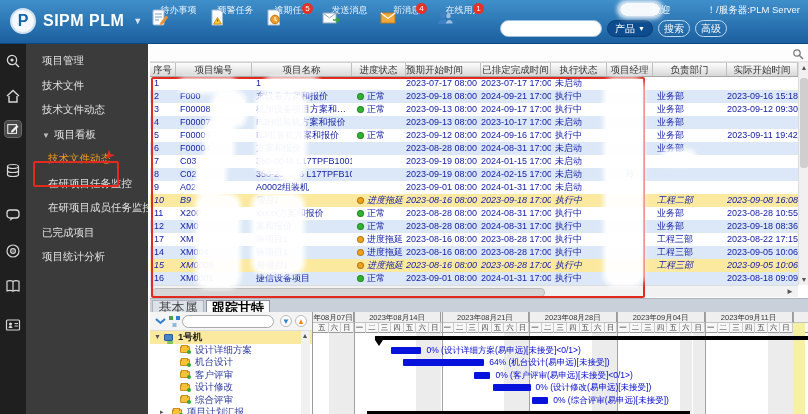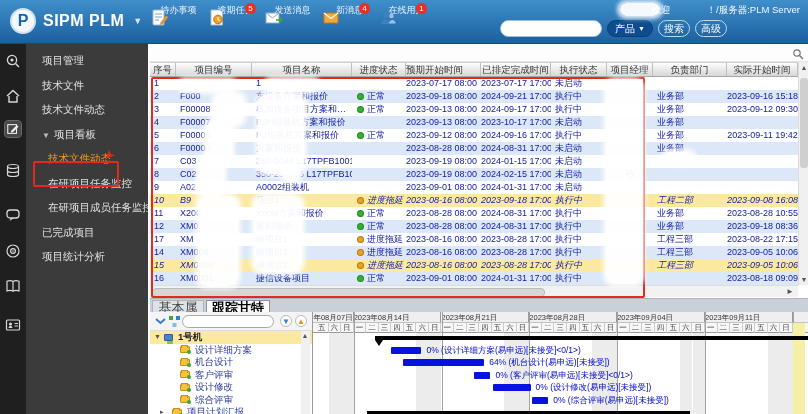--- a/index.html
+++ b/index.html
@@ -102,21 +102,21 @@
   .ic-machine::after{content:"";position:absolute;left:2px;top:6px;width:6px;height:3px;background:#7cc455;border-radius:1px;}
   .ic-folder{width:10px;height:7px;background:#f5c33a;border:1px solid #c78f1f;border-radius:1px;}
   .ic-folder::before{content:"";position:absolute;left:0;top:-2px;width:5px;height:2px;background:#f5c33a;border:1px solid #c78f1f;border-bottom:none;}
   .ic-folder::after{content:"";position:absolute;right:-2px;bottom:-2px;width:4px;height:4px;border-radius:50%;background:#39a839;}
   .ttext{position:absolute;top:0;}
   .tscroll{position:absolute;right:2px;top:19px;width:9px;height:83px;background:#f0f0f0;}
   .tscroll .varrow{left:0;}
 
   .gchart{position:absolute;left:313px;top:312px;width:495px;height:102px;background:#fff;overflow:hidden;}
   .wrow{position:absolute;left:0;top:0;height:11px;width:495px;background:#efefef;border-bottom:1px solid #c2c2c2;}
-  .wcell{position:absolute;top:0;height:10px;font-size:7.5px;color:#333;text-align:left;line-height:11px;
+  .wcell{position:absolute;top:0;height:10px;font-size:7.5px;color:#333;text-align:center;line-height:11px;
     overflow:hidden;white-space:nowrap;border-right:1px solid #9a9a9a;}
   .wcell.clip{text-align:right;direction:rtl;}
   .drow{position:absolute;left:0;top:11px;height:10px;width:495px;background:#f7f7f7;border-bottom:1px solid #9a9a9a;}
   .dcell{position:absolute;top:0;height:10px;font-size:7.5px;color:#444;text-align:center;line-height:10px;
     border-right:1px solid #cbcbcb;overflow:hidden;}
   .dcell.today{background:#f4eb9b;}
   .gbody{position:absolute;left:0;top:21px;width:495px;height:81px;}
   .wkband{position:absolute;top:0;bottom:0;background:#ececec;}
   .todayband{position:absolute;top:0;bottom:0;background:#f6f0a4;}
   .weekline{position:absolute;top:0;height:102px;width:1px;background:#a2a2a2;}
@@ -140,20 +140,29 @@
     </div>
 
     <div class="titems">
       <div class="titem">
         <svg class="tico" viewBox="0 0 20 20">
             <rect x="3" y="2" width="11" height="15" rx="1" fill="#fdfdfd" stroke="#9cb8d8"></rect>
             <path d="M5 6h7M5 9h7M5 12h4" stroke="#7aa0c8" stroke-width="1" fill="none"></path>
             <path d="M10.5 14.5l5.5-7 2.2 1.8-5.5 7-2.8.6z" fill="#e8932f"></path>
           </svg>
         <span class="tlabel">待办事项</span>
+
+      </div>
+      <div class="titem">
+        <svg class="tico" viewBox="0 0 20 20">
+            <path d="M5 2h8l2.5 2.5V17H5z" fill="#fdfdfd" stroke="#a9bccf"></path>
+            <path d="M10.5 9.5l3.8 6.5H6.7z" fill="#ffd23a" stroke="#cf9010"></path>
+            <path d="M10.5 11.4v2.2" stroke="#8a5d00" stroke-width="1.2"></path>
+          </svg>
+        <span class="tlabel">预警任务</span>
 
       </div>
       <div class="titem">
         <svg class="tico" viewBox="0 0 20 20">
             <path d="M4 2h9l2.5 2.5V17H4z" fill="#fdfdfd" stroke="#a9bccf"></path>
             <circle cx="11" cy="11.5" r="4.3" fill="#f2a02a" stroke="#bd7413"></circle>
             <path d="M11 9v2.7l2 1.2" stroke="#fff" stroke-width="1.1" fill="none"></path>
           </svg>
         <span class="tlabel">逾期任务</span>
         <span class="badge">5</span>

